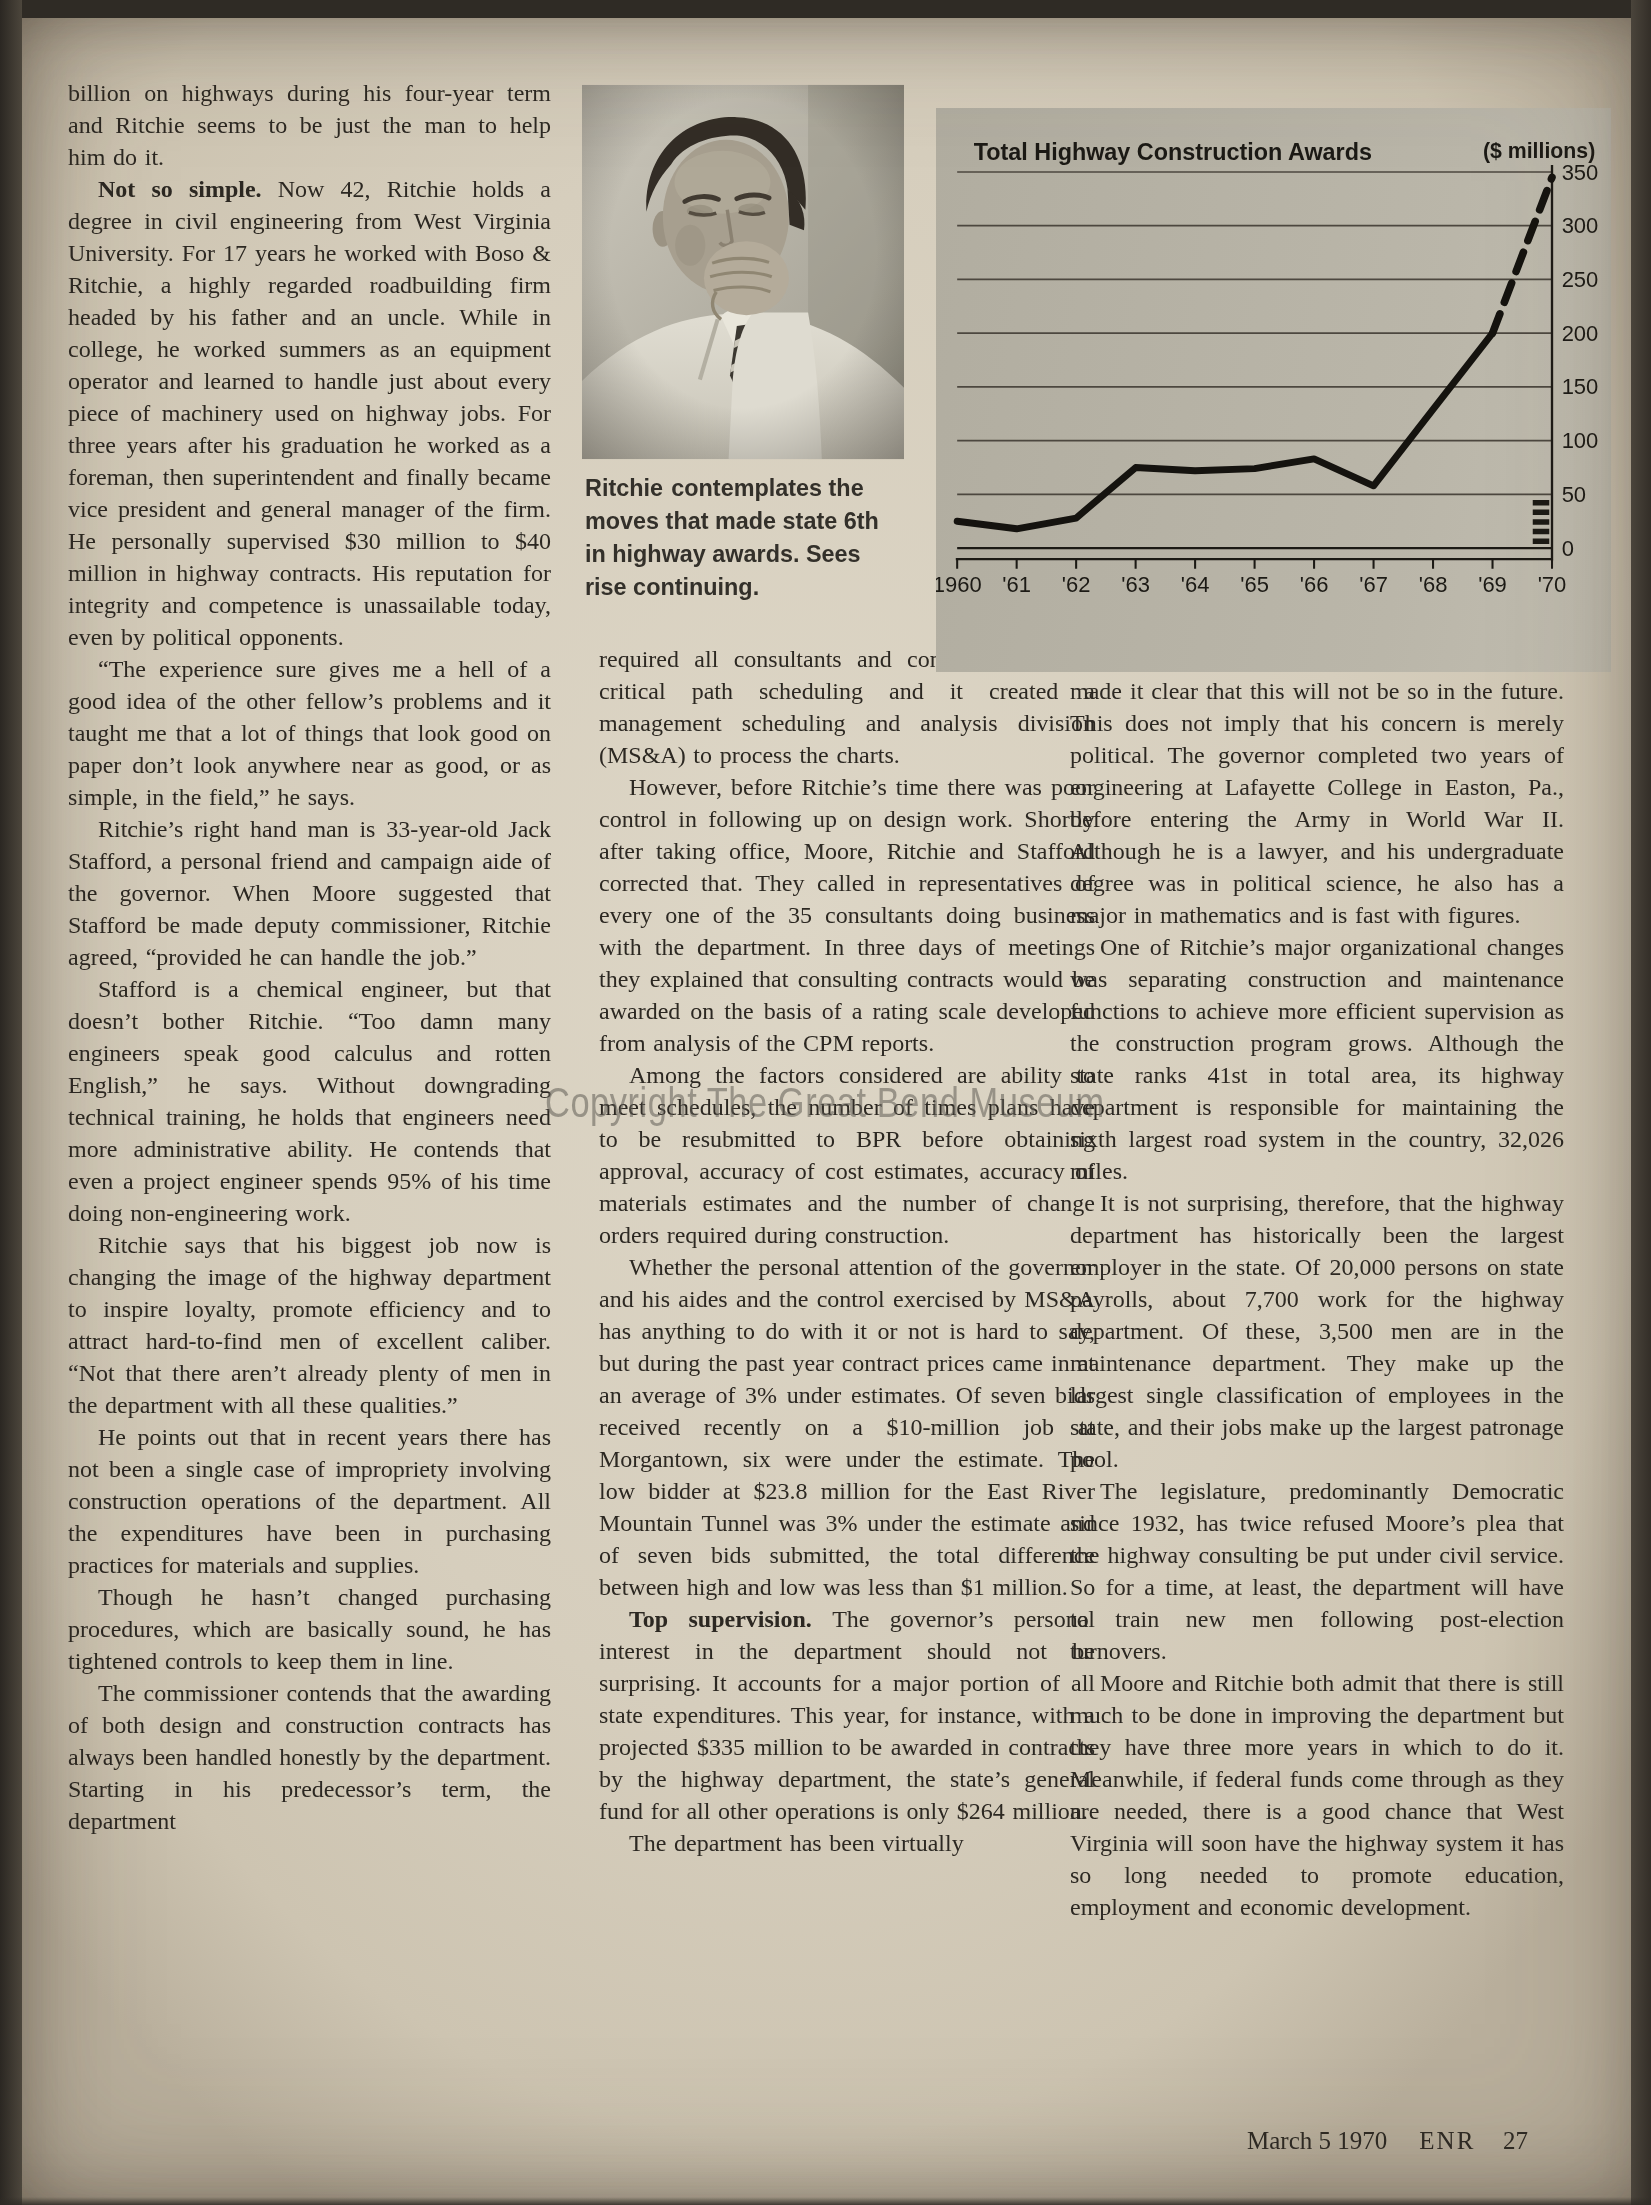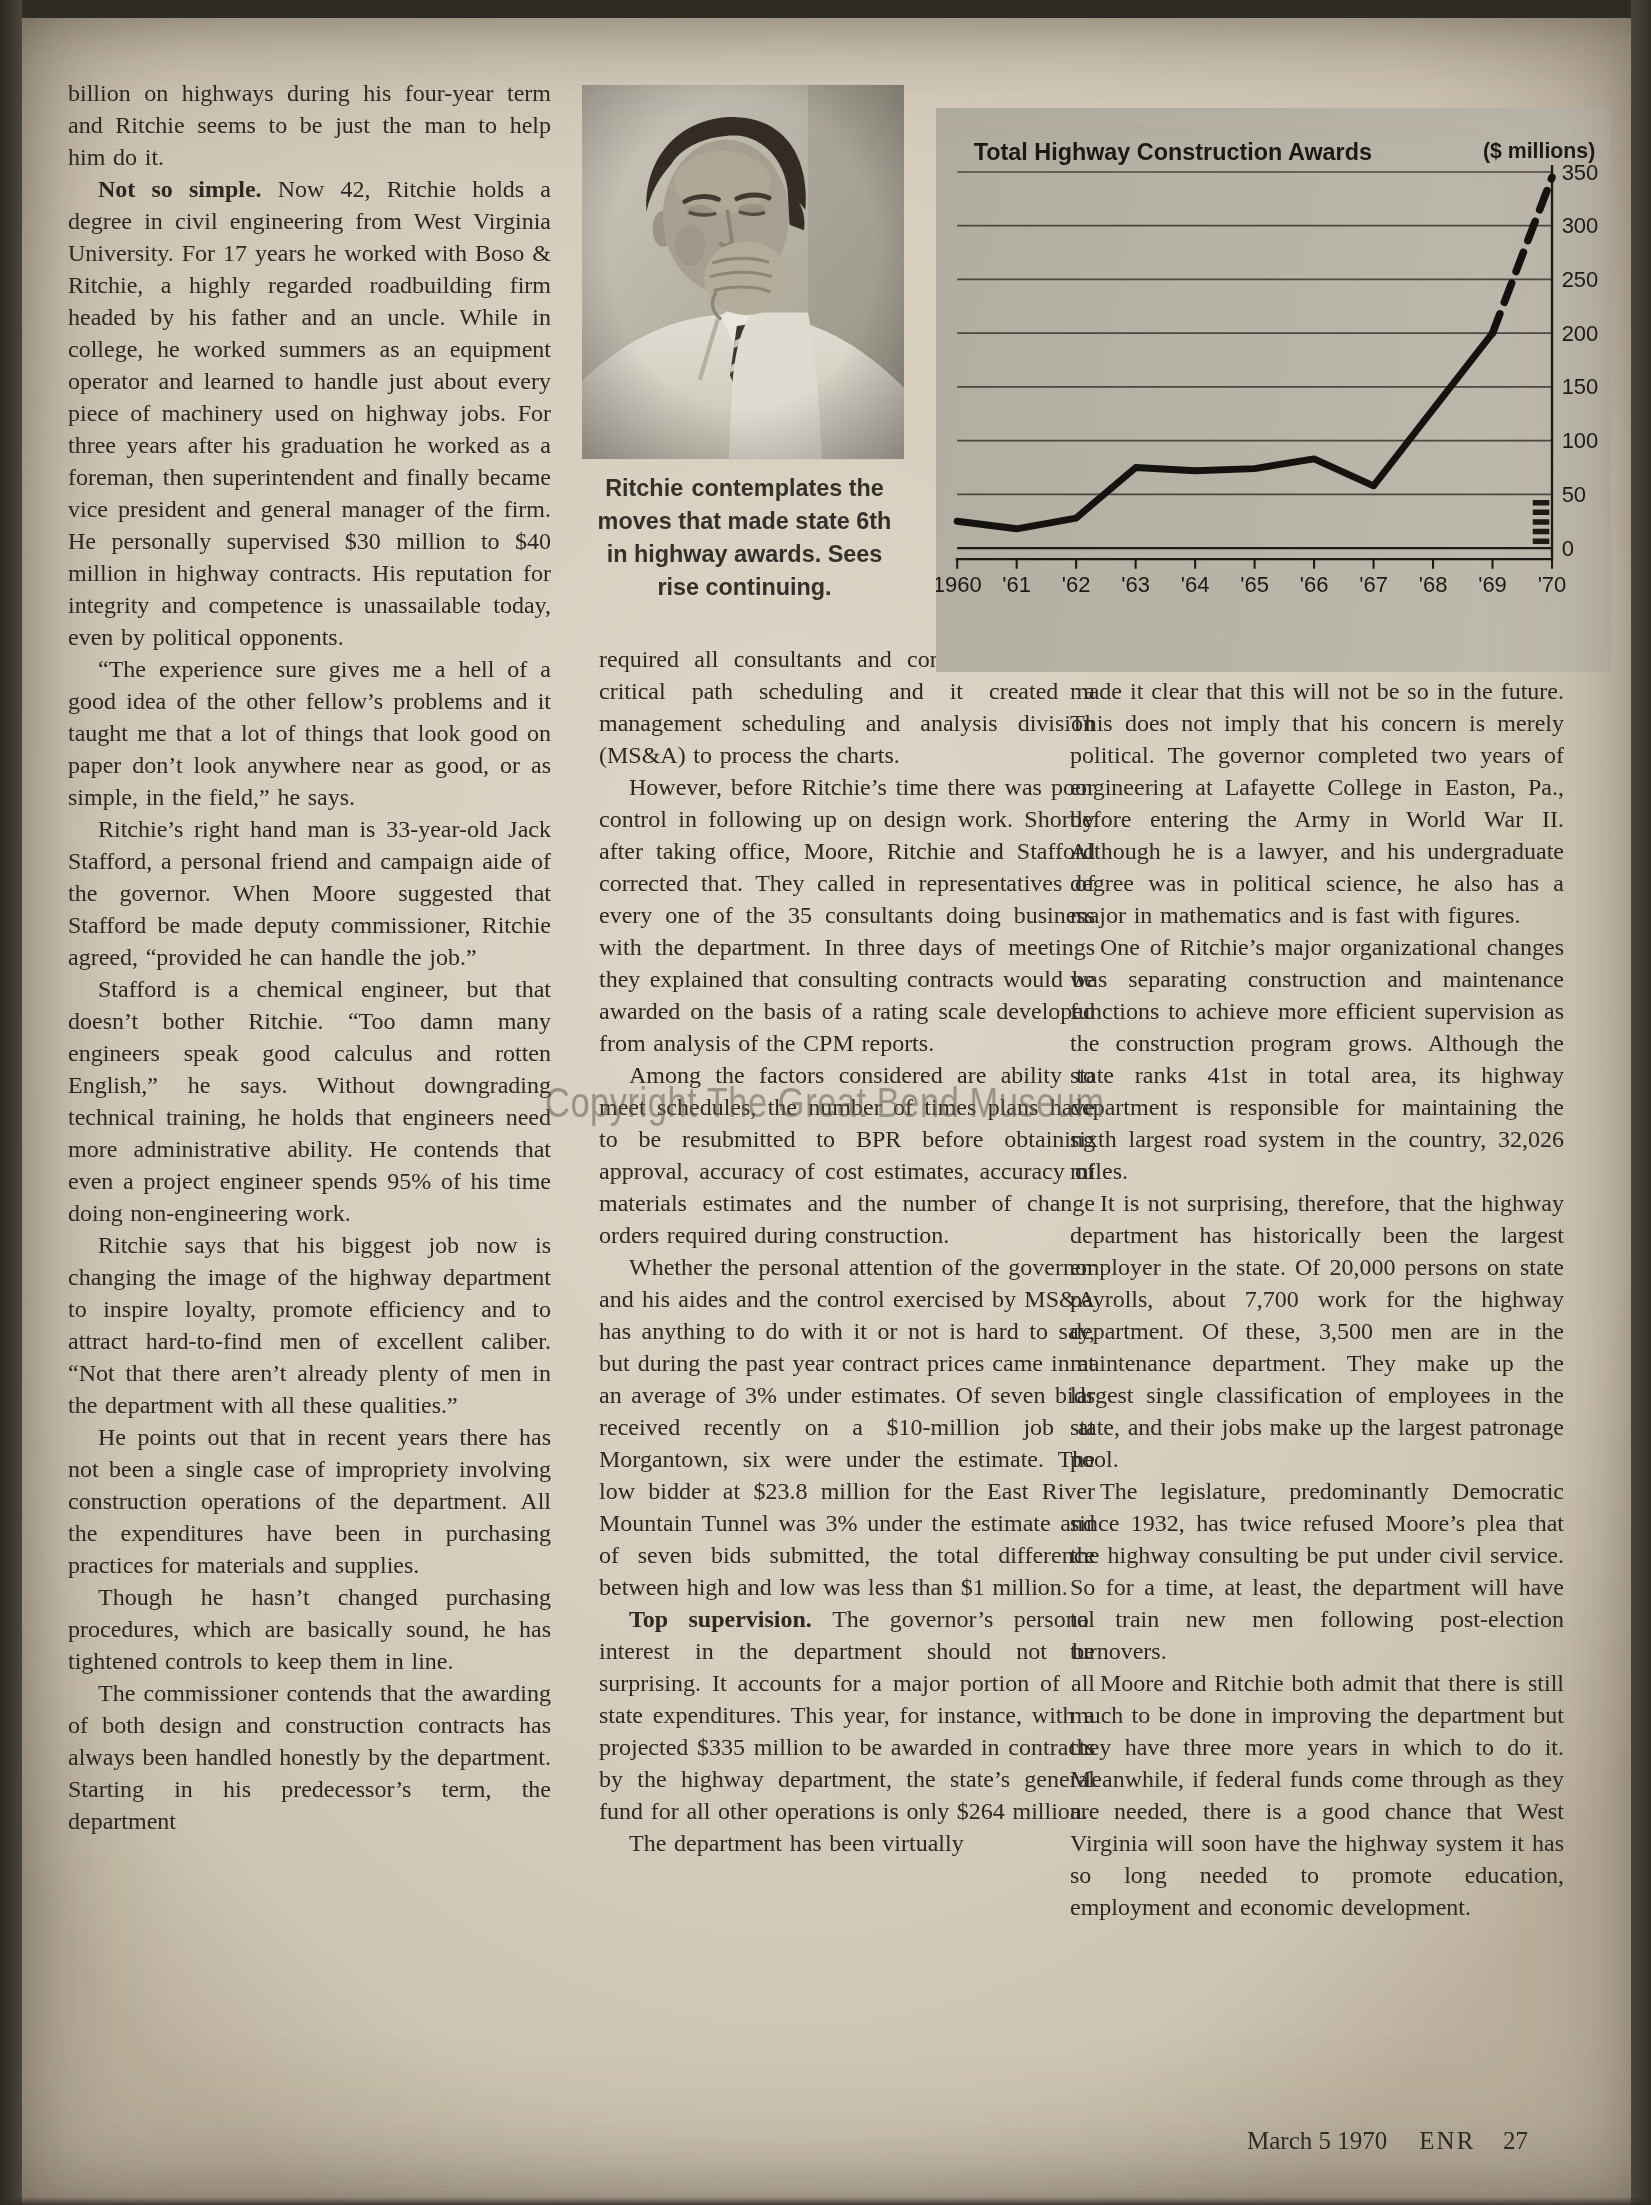--- a/index.html
+++ b/index.html
@@ -14,21 +14,21 @@
   .vignette{position:absolute;inset:0;z-index:5;pointer-events:none;
     box-shadow:inset 0 0 151px rgba(70,58,44,.38), inset 31px 0 89px -27.5px rgba(60,50,40,.5), inset -27.5px 0 83px -41px rgba(60,50,40,.35), inset 0 31px 83px -34px rgba(60,50,40,.4);}
   .col{position:absolute;color:#2c2822;z-index:2;}
   .col p{margin:0;text-align:justify;text-indent:30px;font-size:24px;line-height:32px;word-spacing:1.7px;}
   .col p.noindent{text-indent:0;}
   #col-left{left:68px;top:77px;width:483px;}
   #col-mid{left:559px;top:643px;width:496px;margin-left:40px;}
   #col-right{left:1070px;top:643px;width:494px;}
   .photo{position:absolute;left:582px;top:84px;width:322px;height:376px;z-index:2;}
   .caption{position:absolute;left:585px;top:472px;width:319px;z-index:2;
-    font-family:"Liberation Sans",sans-serif;font-weight:700;font-size:23.4px;line-height:33px;color:#33302a;text-align:center;}
+    font-family:"Liberation Sans",sans-serif;font-weight:700;font-size:23.4px;line-height:33px;color:#33302a;}
   .caption .cap-lead{margin-right:8.3px;}
   .chart-panel{position:absolute;left:936px;top:81px;width:675px;height:564px;z-index:2;
     background:linear-gradient(100deg,#b1ada0,#bab6a9 70%,#c1bdb0);margin-top:27px;}
   .watermark{position:absolute;left:545px;top:1078px;z-index:4;
     font-family:"Liberation Sans",sans-serif;font-size:43px;letter-spacing:0.7px;white-space:nowrap;
     color:rgba(96,93,86,.55);transform:scaleX(.8);transform-origin:left center;}
   .footer{position:absolute;top:2127px;left:1247px;z-index:3;font-size:25px;color:#2e2a24;}
   .footer .mag{margin-left:32px;letter-spacing:2.1px;}
   .footer .pnum{margin-left:27.5px;font-weight:normal;}
 </style>

